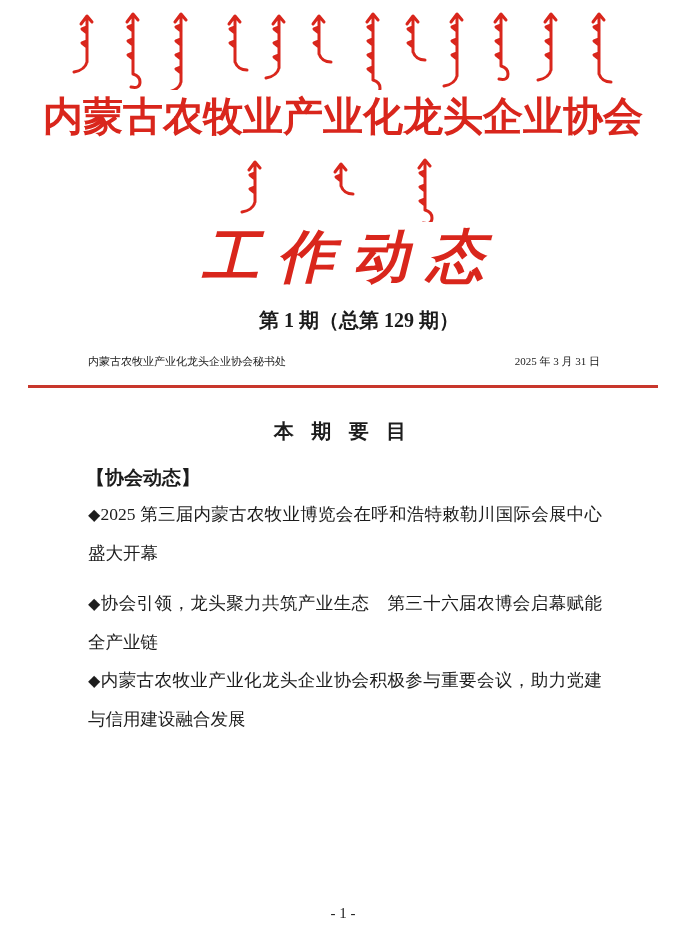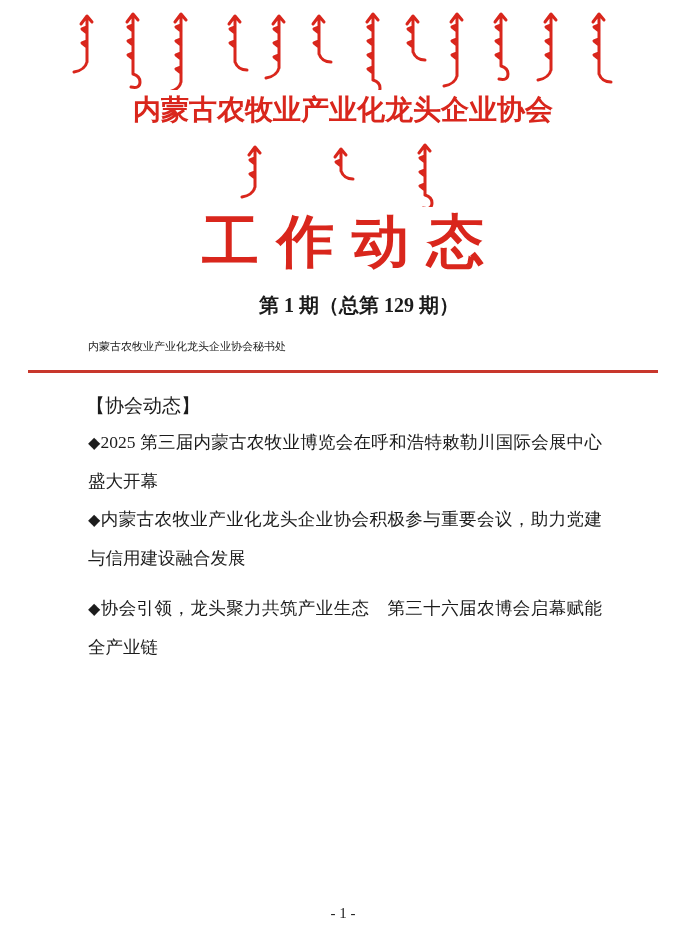--- a/index.html
+++ b/index.html
@@ -10,35 +10,36 @@
     background:#ffffff;
     font-family:"Liberation Serif", serif;
     color:#1c1c1c;
     overflow:hidden;
   }
   .mongol-svg { display:block; margin:0 auto; }
   .mongol-top { margin-top:8px; }
   .mongol-mid { margin-top:14px; }
   .org-title {
     text-align:center;
-    font-size:28px;
+    font-size:40px;
     font-weight:bold;
     line-height:1.25;
     letter-spacing:0px;
     white-space:nowrap;
     margin-top:2px;
   }
   .bulletin-title {
     text-align:center;
     font-size:57px;
     font-weight:bold;
     letter-spacing:18px;
     text-indent:18px;
     line-height:1.0;
     margin-top:6px;
+    font-style:italic;
   }
   .issue-line {
     text-align:center;
     font-size:20px;
     font-weight:bold;
     margin-top:22px;
     padding-left:32px;
   }
   .byline {
     width:512px;
@@ -58,21 +59,21 @@
     text-align:center;
     font-family:"Liberation Sans", sans-serif;
     font-size:20px;
     font-weight:bold;
     letter-spacing:6px;
     margin-top:30px;
   }
   .section-label {
     font-family:"Liberation Sans", sans-serif;
     font-size:19px;
-    font-weight:normal;
+    font-weight:bold;
     margin:20px 0 0 86px;
   }
   .toc-list {
     width:514px;
     margin:4px 84px 0 88px;
   }
   .toc-item {
     font-size:17.5px;
     line-height:38px;
     text-align:justify;
@@ -116,28 +117,30 @@
       <path d="M142,16 L148,8 L153,14 M148,10 L148,30 M148,19 l-5,2 l5,4 M148,30 q3,8 12,8" fill="none" stroke="#d9261c" stroke-width="3" stroke-linecap="round" stroke-linejoin="round"></path>
       <path d="M226,12 L232,4 L237,10 M232,6 L232,54 M232,15 l-5,2 l5,4 M232,29 l-5,2 l5,4 M232,43 l-5,2 l5,4 M232,54 q7,2 7,8 q0,7 -9,5" fill="none" stroke="#d9261c" stroke-width="3" stroke-linecap="round" stroke-linejoin="round"></path>
     </svg>
 
   <div class="bulletin-title" style="color: rgb(217, 38, 28);">工作动态</div>
 
   <div class="issue-line">第 1 期（总第 129 期）</div>
 
   <div class="byline">
     <span>内蒙古农牧业产业化龙头企业协会秘书处</span>
+    <span>2025 年 3 月 31 日</span>
   </div>
 
   <hr class="red-rule" style="background: rgb(200, 55, 44);">
 
+  <div class="toc-heading">本 期 要 目</div>
 
   <div class="section-label">【协会动态】</div>
 
   <div class="toc-list">
     <p class="toc-item"><span class="bullet">◆</span><span>2025 第三届内蒙古农牧业博览会在呼和浩特敕勒川国际会展中心盛大开幕</span></p>
+    <p class="toc-item gap-before"><span class="bullet">◆</span><span>协会引领，龙头聚力共筑产业生态　第三十六届农博会启幕赋能全产业链</span></p>
     <p class="toc-item"><span class="bullet">◆</span><span>内蒙古农牧业产业化龙头企业协会积极参与重要会议，助力党建与信用建设融合发展</span></p>
-    <p class="toc-item gap-before"><span class="bullet">◆</span><span>协会引领，龙头聚力共筑产业生态　第三十六届农博会启幕赋能全产业链</span></p>
   </div>
 
   <div class="footer-pagenum">- 1 -</div>
 
 </div>
 
 </body></html>

